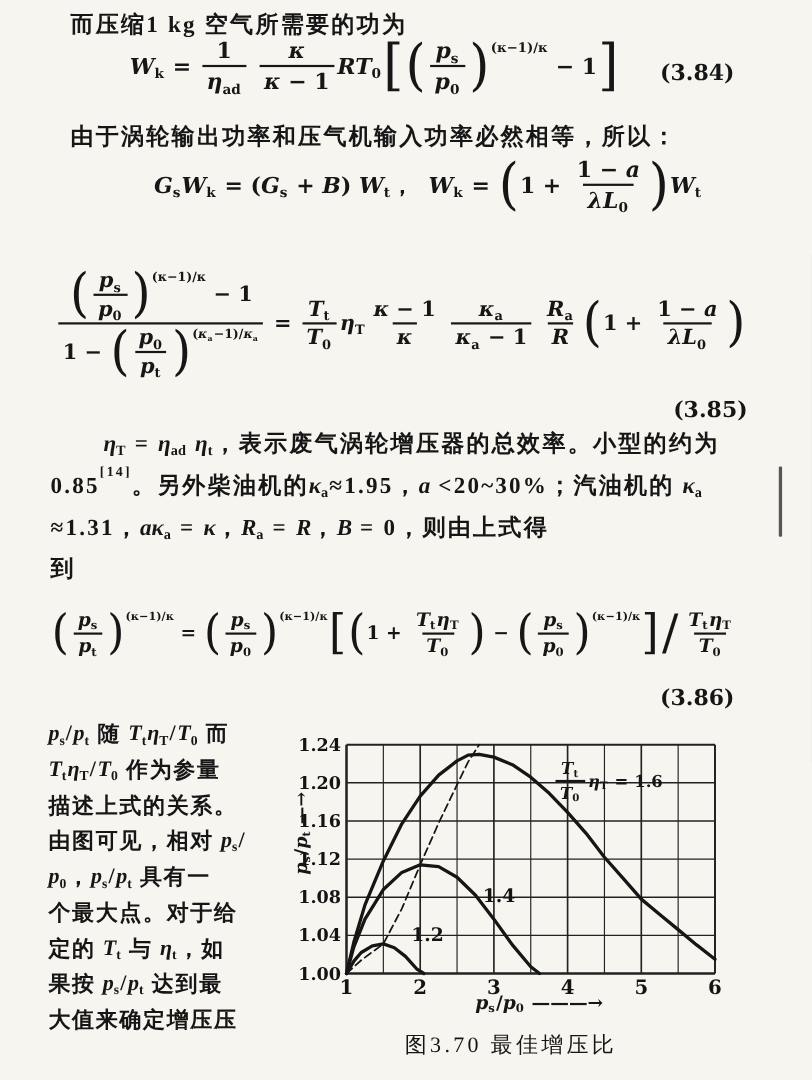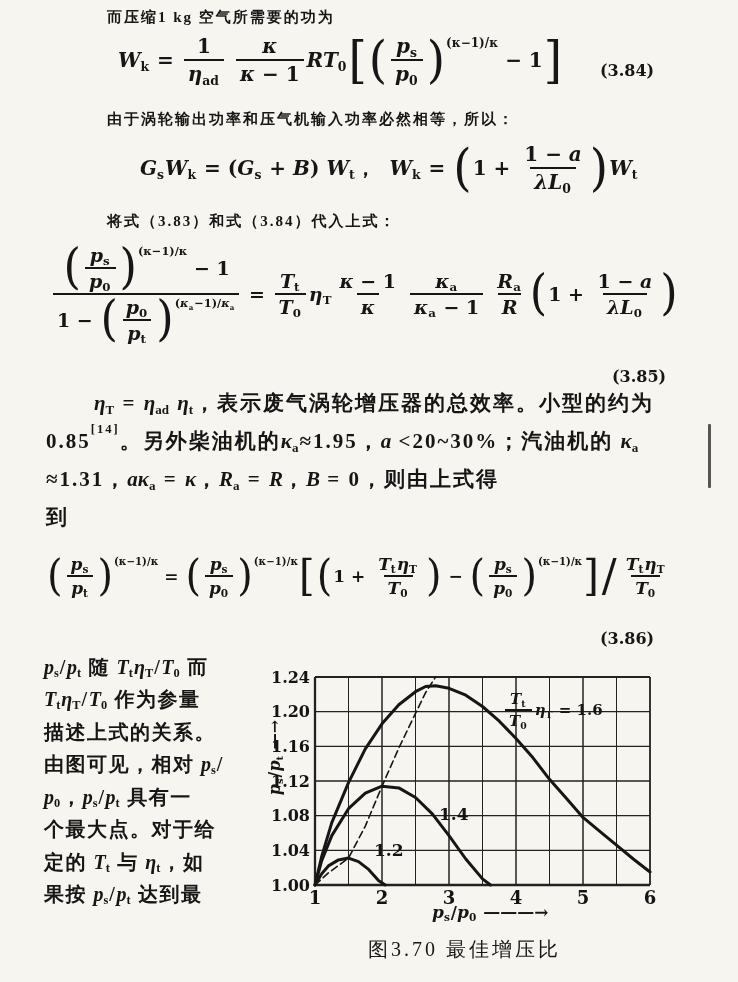--- a/index.html
+++ b/index.html
@@ -1,21 +1,21 @@
 <!DOCTYPE html>
 <html><head>
 <meta charset="utf-8">
 <style>
   html,body{margin:0;padding:0;background:#e9e7e1;}
   .page{position:relative;width:738px;height:982px;background:#f7f5f0;overflow:hidden;
         font-family:"Liberation Serif","DejaVu Serif",serif;color:#161616;}
-  .line{position:absolute;font-size:15px;letter-spacing:2px;white-space:nowrap;font-weight:bold;margin-left:43px;}
+  .line{position:absolute;font-size:21px;letter-spacing:2px;white-space:nowrap;font-weight:bold;}
   .eq{position:absolute;font-family:"DejaVu Serif","Liberation Serif",serif;font-weight:bold;
       color:#161616;white-space:nowrap;}
-  .eqnum{position:absolute;font-size:16px;font-weight:bold;font-family:"DejaVu Serif",serif;margin-top:7px;}
+  .eqnum{position:absolute;font-size:20px;font-weight:bold;font-family:"DejaVu Serif",serif;}
   
   .mrow{display:inline-flex;align-items:center;}
   .mr,.mi{white-space:pre;}
   .mi{font-style:italic;}
   .msb{font-size:0.62em;position:relative;top:0.5em;margin-right:1px;}
   .msup{position:relative;top:-0.95em;font-size:0.6em;}
   .msup.hi{top:-1.45em;text-decoration:underline;}
   .mfrac{display:inline-flex;flex-direction:column;align-items:center;margin:0 3px;text-align:center;}
   .mfrac .num{padding:0 4px 1px;}
   .mfrac .den{border-top:2px solid #161616;padding:1px 4px 0;}
@@ -138,21 +138,20 @@
                 <span class="msb">0</span>
               </span>
             </span>
           </span>
           <span class="par big">)</span>
         </span>
         <span class="mi">W</span>
         <span class="msb">t</span>
       </span></div>
 
-  <div class="line" style="left:64px;top:212px">将式（3.83）和式（3.84）代入上式：</div>
 
   <div class="eq" style="left:50px;top:244px;font-size:19px"><span class="mrow">
         <span class="mfrac">
           <span class="mrow num">
             <span class="mgrp mrow">
               <span class="par big">(</span>
               <span class="mrow">
                 <span class="mfrac">
                   <span class="mrow num">
                     <span class="mi">p</span>
@@ -494,20 +493,25 @@
       </div>
     <div class="lline">
         <span class="mrow">
           <span class="mr">果按 </span>
           <span class="mi">p</span>
           <span class="msb">s</span>
           <span class="mr">/</span>
           <span class="mi">p</span>
           <span class="msb">t</span>
           <span class="mr"> 达到最</span>
+        </span>
+      </div>
+    <div class="lline">
+        <span class="mrow">
+          <span class="mr">大值来确定增压压</span>
         </span>
       </div>
   </div>
 
   <div class="chart">
     <svg id="plot" width="460" height="270">
         <line x1="84.5" y1="233" x2="84.5" y2="25" stroke="#222" stroke-width="1.05"></line>
         <line x1="118" y1="233" x2="118" y2="25" stroke="#222" stroke-width="1.5"></line>
         <line x1="151.5" y1="233" x2="151.5" y2="25" stroke="#222" stroke-width="1.05"></line>
         <line x1="185" y1="233" x2="185" y2="25" stroke="#222" stroke-width="1.5"></line>

